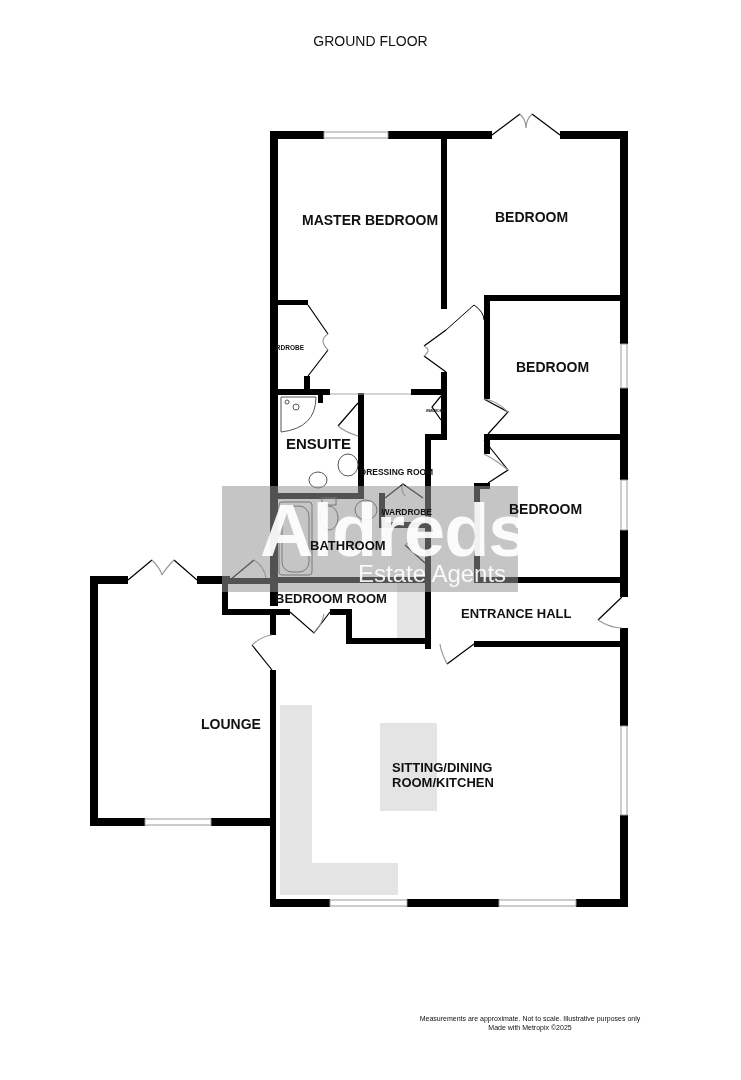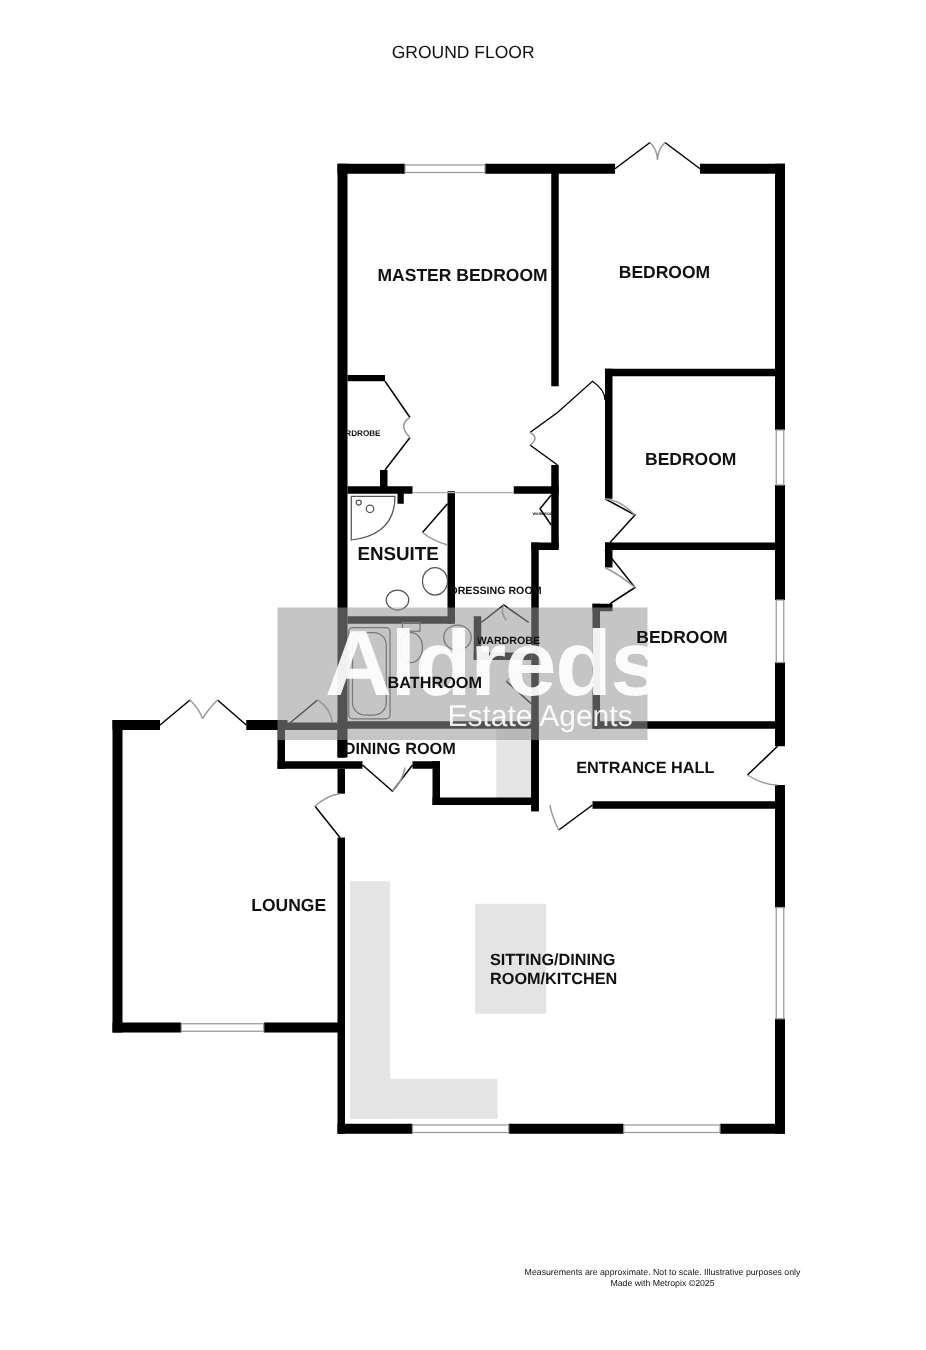--- a/index.html
+++ b/index.html
@@ -187,21 +187,21 @@
 <div class="label lg" style="left:290px; top:212px;padding-left:12px;">MASTER BEDROOM</div>
 <div class="label lg" style="left:495px; top:209px;">BEDROOM</div>
 <div class="label lg" style="left:516px; top:359px;">BEDROOM</div>
 <div class="label lg" style="left:509px; top:501px;">BEDROOM</div>
 <div class="label xs" style="left:276px; top:344px; width:28px; overflow:hidden; direction:rtl;">WARDROBE</div>
 <div class="label ensuite" style="left:286px; top:435px;">ENSUITE</div>
 <div class="label sm" style="left:360px; top:420px;margin-top:47px;">DRESSING ROOM</div>
 <div class="label" style="left:426px; top:409px; font-size:3px;">WARDROBE</div>
 <div class="label sm" style="left:382px; top:507px; width:50px; overflow:hidden; direction:rtl;">WARDROBE</div>
 <div class="label md" style="left:310px; top:538px;">BATHROOM</div>
-<div class="label md" style="left:275px; top:591px;">DINING ROOM</div>
+<div class="label md" style="left:275px; top:591px;">BEDROOM ROOM</div>
 <div class="label md" style="left:461px; top:606px;">ENTRANCE HALL</div>
 <div class="label lg" style="left:153px; top:716px;padding-left:48px;">LOUNGE</div>
 <div class="label md" style="left:392px; top:760px; text-align:left; width:112px; line-height:15px;">
   <div>SITTING/DINING</div>
   <div>ROOM/KITCHEN</div>
 </div>
 
 <div class="footer">
   <div class="f2">Measurements are approximate.  Not to scale.  Illustrative purposes only</div>
   <div class="f2">Made with Metropix ©2025</div>

